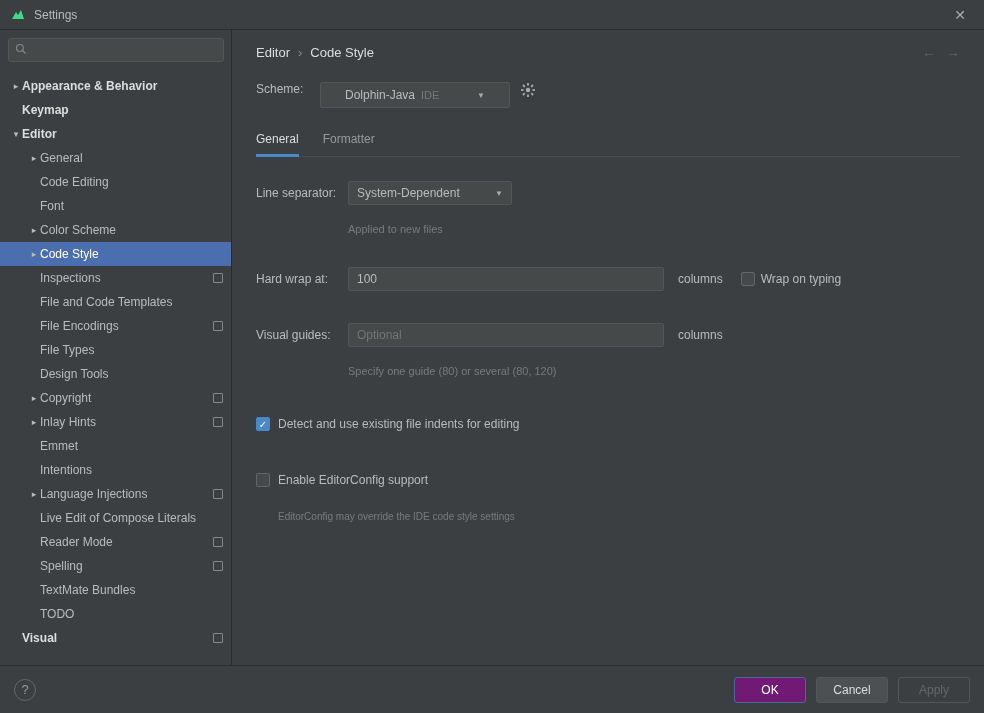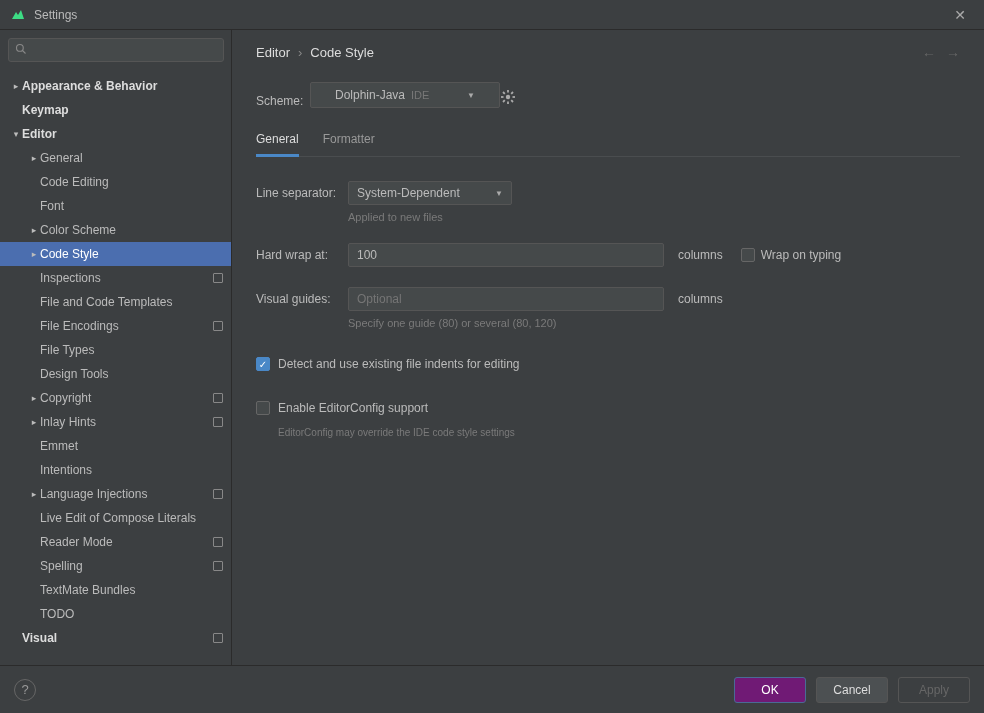--- a/index.html
+++ b/index.html
@@ -24,33 +24,33 @@
 .tree-item.bold > .label { font-weight: 600; color: #dddddd; }
 .pad0 { padding-left: 10px; }
 .pad1 { padding-left: 28px; }
 
 .content { flex: 1; display: flex; flex-direction: column; padding: 0 24px; overflow: hidden; }
 .crumbs-row { display: flex; align-items: center; height: 44px; border-bottom: 0; }
 .crumbs { font-size: 13px; color: #dddddd; display: flex; gap: 8px; align-items: center; }
 .crumbs .sep { color: #888; }
 .nav-arrows { margin-left: auto; display: flex; gap: 10px; color: #666; font-size: 14px; }
 
-.scheme-row { display: flex; align-items: flex-end; gap: 0; margin: 8px 0 18px; }
+.scheme-row { display: flex; align-items: flex-start; gap: 10px; margin: 8px 0 18px; }
 .scheme-row .lbl { width: 54px; }
 .scheme-dd { display: flex; align-items: center; background: #45494a; border: 1px solid #555; border-radius: 2px; height: 26px; padding: 0 24px; width: 190px; cursor: pointer; }
 .scheme-dd .val { color: #bbb; }
 .scheme-dd .badge-ide { color: #777; margin-left: 6px; font-size: 11px; }
 .scheme-dd .chev { margin-left: auto; font-size: 8px; color: #aaa; }
 .gear { color: #aaa; font-size: 14px; cursor: pointer; }
 
 .tabs { display: flex; gap: 24px; border-bottom: 1px solid #4a4d4f; margin-bottom: 18px; }
 .tab { padding: 6px 0 8px; cursor: pointer; color: #999; font-size: 12px; }
 .tab.active { color: #ddd; border-bottom: 3px solid #4a88c7; margin-bottom: -1px; }
 
-.form { display: flex; flex-direction: column; gap: 4px; }
+.form { display: flex; flex-direction: column; gap: 16px; }
 .row { display: flex; align-items: center; min-height: 36px; }
 .row .flabel { width: 92px; color: #bbb; }
 .row .select, .row .text-input { background: #45494a; border: 1px solid #555; border-radius: 2px; height: 24px; display: flex; align-items: center; padding: 0 8px; }
 .row .select { width: 164px; cursor: pointer; }
 .row .select .chev { margin-left: auto; font-size: 8px; color: #aaa; }
 .row .text-input { width: 316px; }
 .row .text-input input { width: 100%; background: transparent; border: none; outline: none; color: #bbb; font-size: 12px; }
 .row .unit { margin-left: 14px; color: #bbb; }
 .hint { color: #7a7a7a; font-size: 11px; margin-left: 92px; margin-top: -4px; margin-bottom: 10px; }
 

